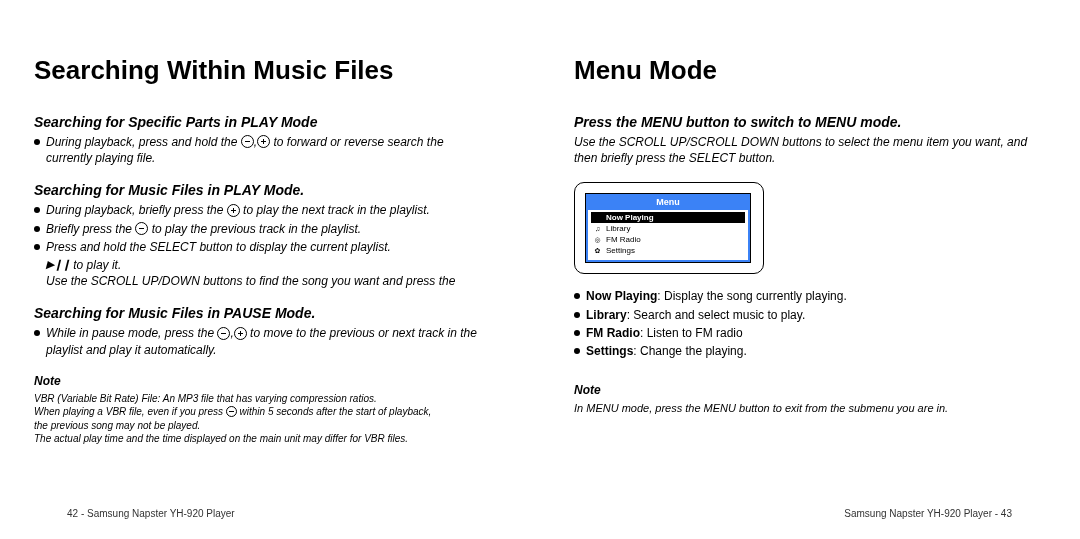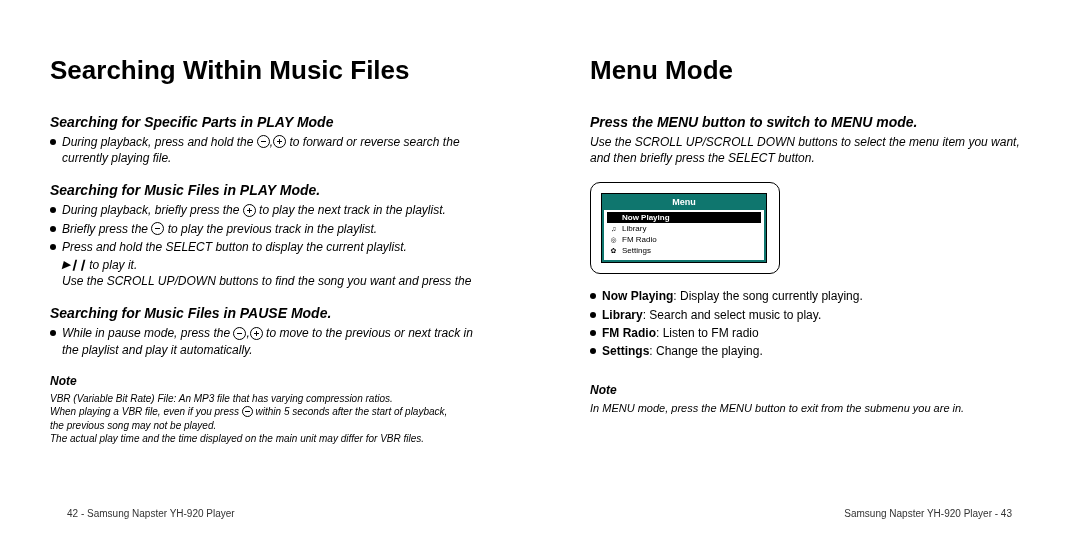--- a/index.html
+++ b/index.html
@@ -11,21 +11,21 @@
     position: relative;
     font-size: 12px;
   }
   .page {
     display: flex;
     width: 100%;
     height: 100%;
   }
   .col {
     width: 540px;
-    padding: 55px 50px 30px 50px;
+    padding: 55px 50px 30px 34px;
     position: relative;
   }
   .title {
     font-size: 26px;
     font-weight: bold;
     margin-bottom: 28px;
   }
   .subtitle {
     font-size: 14px;
     font-weight: bold;
@@ -62,21 +62,21 @@
   }
   .device-frame {
     border: 1px solid #000;
     border-radius: 10px;
     width: 190px;
     padding: 10px;
     margin: 4px 0 14px 0;
   }
   .device-inner {
     border: 1px solid #000;
-    background: #0f766e;
+    background: #3b82f6;
     width: 166px;
     padding: 2px;
   }
   .device-title {
     color: #fff;
     font-size: 9px;
     font-weight: bold;
     text-align: center;
     padding: 1px 0 3px 0;
   }

